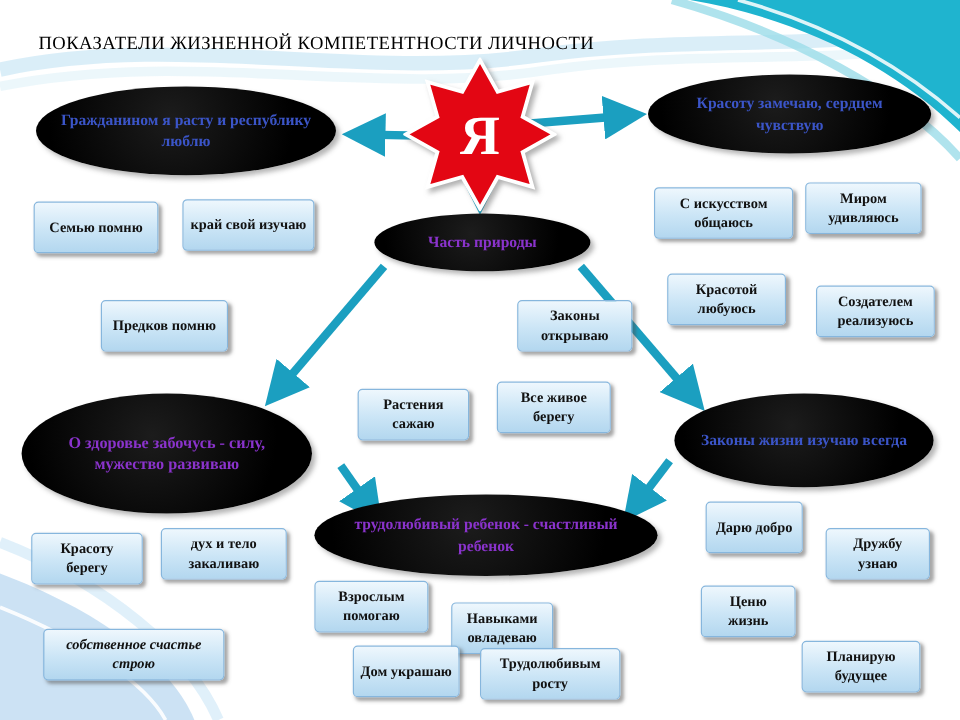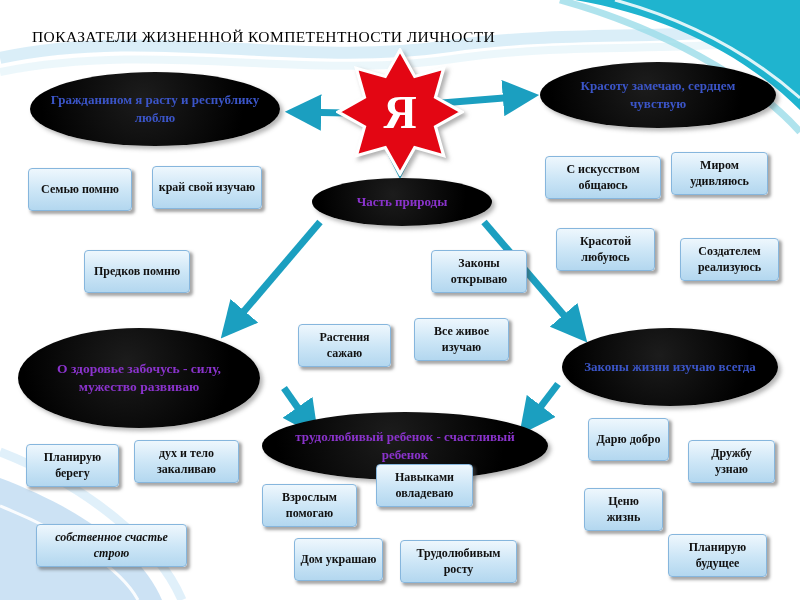--- a/index.html
+++ b/index.html
@@ -56,21 +56,21 @@
   #box-n2{left:298px;top:324px;width:93px;height:43px;}
   #box-n3{left:414px;top:318px;width:95px;height:43px;}
   #box-h0{left:26px;top:444px;width:93px;height:43px;}
   #box-h1{left:134px;top:440px;width:105px;height:43px;}
   #box-h2{left:36px;top:524px;width:151px;height:43px;font-style:italic;}
   #box-l0{left:588px;top:418px;width:81px;height:43px;}
   #box-l1{left:688px;top:440px;width:87px;height:43px;}
   #box-l2{left:584px;top:488px;width:79px;height:43px;}
   #box-l3{left:668px;top:534px;width:99px;height:43px;}
   #box-w0{left:262px;top:484px;width:95px;height:43px;}
-  #box-w1{left:376px;top:464px;width:97px;height:43px;}
+  #box-w1{left:376px;top:502px;width:85px;height:43px;}
   #box-w2{left:294px;top:538px;width:89px;height:43px;}
   #box-w3{left:400px;top:540px;width:117px;height:43px;}
 </style>
 </head>
 <body>
 
 <div id="slide">
 
   <svg class="layer" viewBox="0 0 800 600">
     <path d="M0,58 C150,26 300,68 450,46 C580,28 700,44 800,20" fill="none" stroke="#d6ecf7" stroke-width="12" opacity="0.9"></path>
@@ -132,23 +132,23 @@
   <div class="box" id="box-c1">край свой изучаю</div>
   <div class="box" id="box-c2">Предков помню</div>
 
   <div class="box" id="box-b0">С искусством общаюсь</div>
   <div class="box" id="box-b1">Миром удивляюсь</div>
   <div class="box" id="box-b2">Красотой любуюсь</div>
   <div class="box" id="box-b3">Создателем реализуюсь</div>
 
   <div class="box" id="box-n1">Законы открываю</div>
   <div class="box" id="box-n2">Растения сажаю</div>
-  <div class="box" id="box-n3">Все живое изучаю</div>
+  <div class="box" id="box-n3">Все живое берегу</div>
 
-  <div class="box" id="box-h0">Планирую берегу</div>
+  <div class="box" id="box-h0">Красоту берегу</div>
   <div class="box" id="box-h1">дух и тело закаливаю</div>
   <div class="box" id="box-h2">собственное счастье строю</div>
 
   <div class="box" id="box-l0">Дарю добро</div>
   <div class="box" id="box-l1">Дружбу узнаю</div>
   <div class="box" id="box-l2">Ценю жизнь</div>
   <div class="box" id="box-l3">Планирую будущее</div>
 
   <div class="box" id="box-w0">Взрослым помогаю</div>
   <div class="box" id="box-w1">Навыками овладеваю</div>

